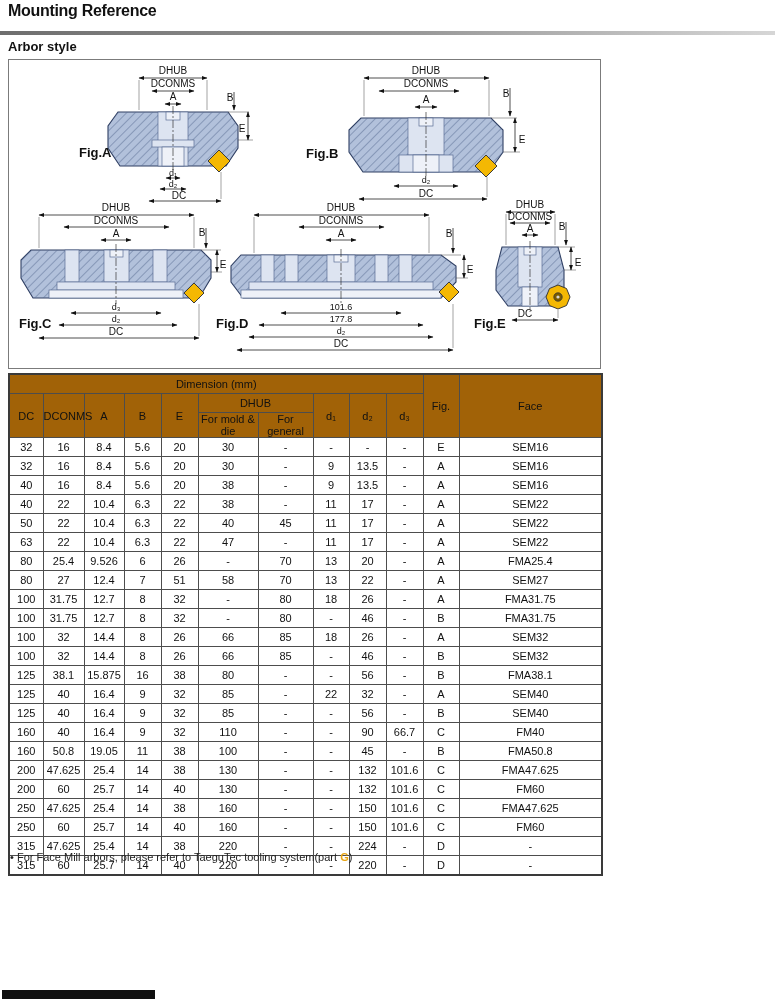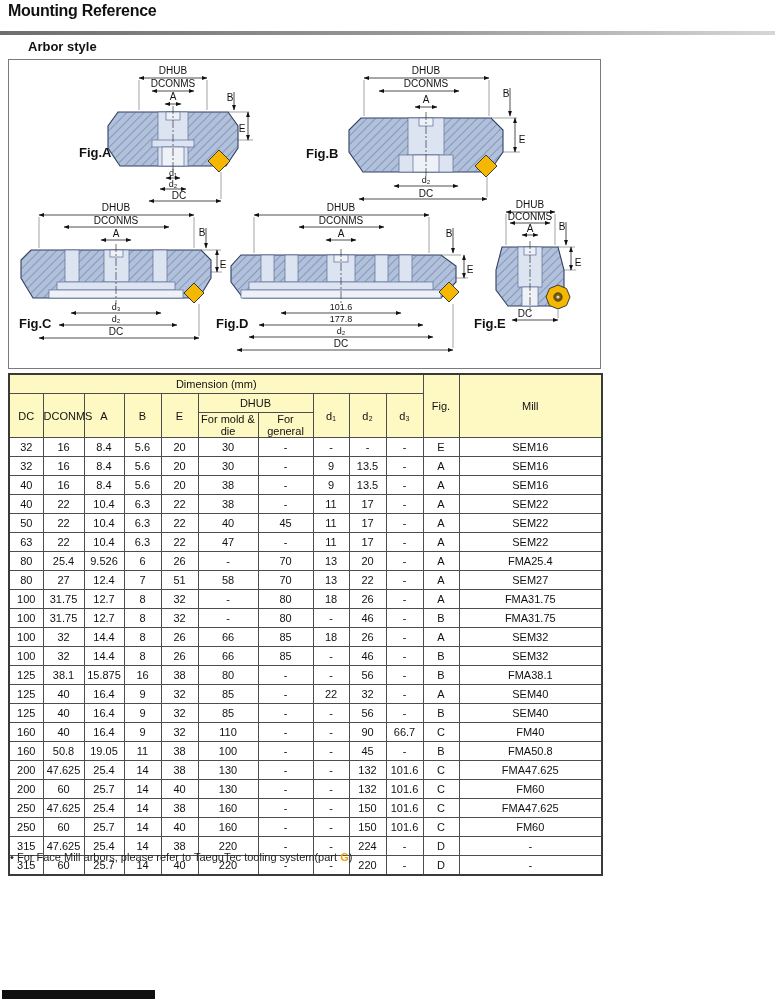--- a/index.html
+++ b/index.html
@@ -1,39 +1,39 @@
 <!DOCTYPE html>
 <html><head>
 <meta charset="utf-8">
 <style>
   html,body{margin:0;padding:0;background:#fff;}
   body{width:775px;height:1000px;position:relative;font-family:"Liberation Sans",sans-serif;color:#1a1a1a;overflow:hidden;}
   .abs{position:absolute;}
   
   #title{left:8px;top:2px;font-size:16px;font-weight:bold;letter-spacing:-0.3px;color:#111;}
   #title-rule{left:0;top:31px;width:775px;height:4px;background:linear-gradient(to right,#6e6e6e,#9a9a9a 55%,#d6d6d6);}
-  #subtitle{left:8px;top:39px;font-size:13px;font-weight:bold;color:#111;margin-left:20px;}
+  #subtitle{left:8px;top:39px;font-size:13px;font-weight:bold;color:#111;}
   
   #fig-panel{left:8px;top:59px;width:591px;height:308px;border:1px solid #7b7b7b;background:#fff;}
   svg text{font-family:"Liberation Sans",sans-serif;}
   .dimtext{font-size:10px;fill:#111;text-anchor:middle;}
   .dimsmall{font-size:9px;fill:#111;text-anchor:middle;}
   .figlab{font-size:13px;font-weight:bold;fill:#111;}
   .dim{stroke:#222;stroke-width:0.8;fill:none;}
   .wit{stroke:#444;stroke-width:0.5;fill:none;}
   .bodyfill{fill:#b2c1db;stroke:#2f3f63;stroke-width:1.1;}
   .hatchfill{fill:url(#hat);stroke:none;}
   .bore{fill:#dde4f1;stroke:#5a6d94;stroke-width:0.7;}
   .borelight{fill:#eef1f8;stroke:#5a6d94;stroke-width:0.7;}
   .cl{stroke:#333;stroke-width:0.7;stroke-dasharray:8 2 2 2;fill:none;}
   .insert{fill:#f4b803;stroke:#3a3a3a;stroke-width:1;}
   
   #dim-table{left:8px;top:373px;border-collapse:collapse;table-layout:fixed;width:593px;font-size:11px;}
   #dim-table th,#dim-table td{border:1px solid #4d4d4d;text-align:center;vertical-align:middle;padding:0;height:18px;font-weight:normal;color:#111;}
-  #dim-table thead th{background:#fef9c3;}
+  #dim-table thead th{background:#a16207;}
   #dim-table .subhdr{font-size:11px;}
   #dim-table{border:2px solid #3a3a3a;}
   
   #footnote{left:10px;top:851px;font-size:11px;color:#222;text-align:center;}
   #footnote .gmark{color:#e8a411;font-weight:bold;}
   
   #edge-mark{left:2px;top:990px;width:153px;height:9px;background:#101010;}
 </style>
 </head>
 <body>
@@ -235,21 +235,21 @@
       <col style="width:36px">
     <col style="width:37px">
       <col style="width:37px">
       <col style="width:36px">
       <col style="width:143px">
   </colgroup>
   <thead>
     <tr>
       <th colspan="10">Dimension (mm)</th>
       <th rowspan="3">Fig.</th>
-      <th rowspan="3">Mill</th>
+      <th rowspan="3">Face</th>
     </tr>
     <tr>
       <th rowspan="2">DC</th>
       <th rowspan="2">DCONMS</th>
       <th rowspan="2">A</th>
       <th rowspan="2">B</th>
       <th rowspan="2">E</th>
       <th colspan="2">DHUB</th>
       <th rowspan="2">d₁</th>
       <th rowspan="2">d₂</th>

